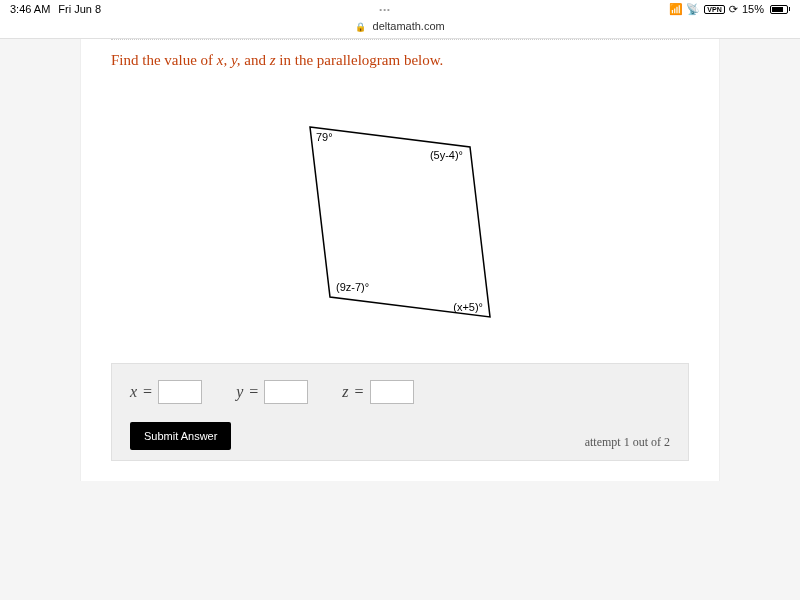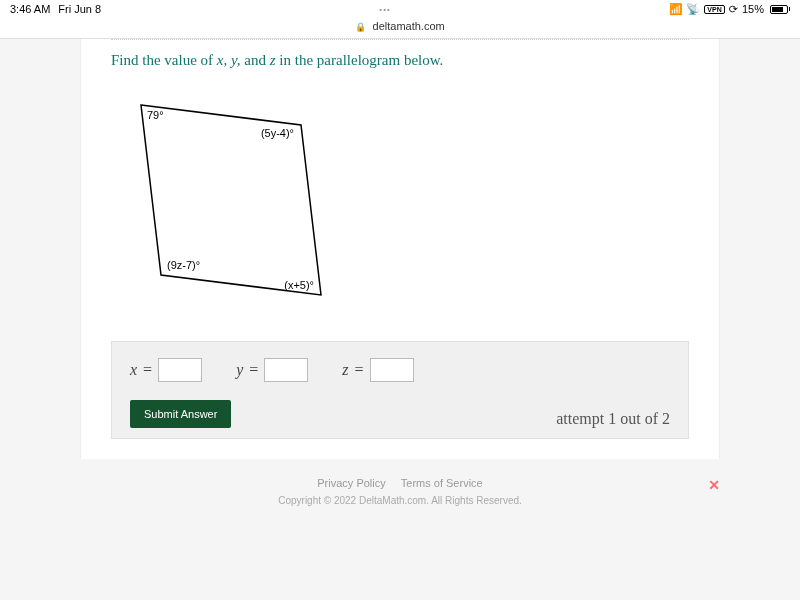--- a/index.html
+++ b/index.html
@@ -46,25 +46,26 @@
       border-left: 1px solid #eee;
       border-right: 1px solid #eee;
     }
     .divider-dots {
       border-top: 1px dotted #ccc;
       margin-bottom: 12px;
     }
     .question {
       font-family: Georgia, "Times New Roman", serif;
       font-size: 15px;
-      color: #0f766e;
-      margin-bottom: 10px;
+      color: #c2410c;
+      margin-bottom: 32px;
     }
     .question .mathvar { font-style: italic; }
     .figure-area {
+      text-align: center;
       padding: 6px 0 14px 0;
     }
     .figure-area svg { display: inline-block; }
     .answer-box {
       background: #f0f0f0;
       border: 1px solid #e0e0e0;
       padding: 16px 18px 10px 18px;
       margin-top: 8px;
     }
     .inputs-row {
@@ -89,31 +90,31 @@
       background: #fff;
       font-size: 14px;
       text-align: center;
     }
     .submit-row {
       display: flex;
       justify-content: space-between;
       align-items: flex-end;
     }
     .submit-btn {
-      background: #14532d;
+      background: #000000;
       color: #fff;
       border: none;
       padding: 8px 14px;
       font-size: 11px;
       border-radius: 2px;
       cursor: pointer;
     }
     .attempt {
       font-family: Georgia, serif;
-      font-size: 16px;
+      font-size: 12px;
       color: #555;
     }
     .footer {
       text-align: center;
       padding: 18px 0 4px 0;
       font-size: 11px;
       color: #999;
       position: relative;
     }
     .footer a { color: #999; text-decoration: none; margin: 0 6px; }
@@ -228,19 +229,13 @@
           <input type="text" value="" style="">
         </div>
       </div>
       <div class="submit-row">
         <button class="submit-btn">Submit Answer</button>
         <span class="attempt">attempt 1 out of 2</span>
       </div>
     </div>
   </div>
 
-  <div class="footer">
-    <a href="#">Privacy Policy</a>
-    <a href="#">Terms of Service</a>
-    <span class="close-x">✕</span>
-    <div class="copyright">Copyright © 2022 DeltaMath.com. All Rights Reserved.</div>
-  </div>
 </div>
 
 </body></html>

